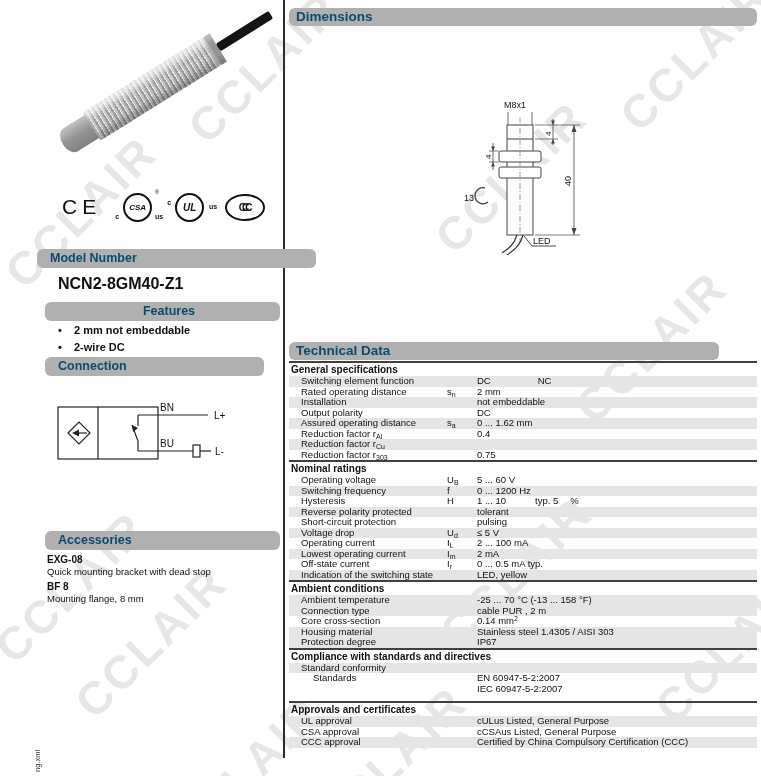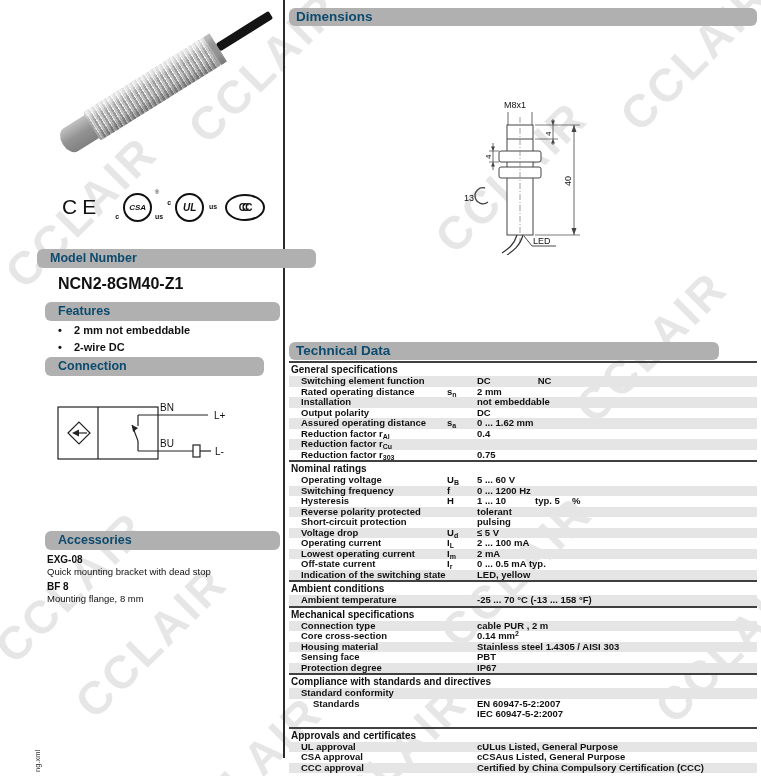--- a/index.html
+++ b/index.html
@@ -49,21 +49,21 @@
   }
   
   .ttable{font-size:9.5px; line-height:10.5px;}
   .tgroup-title{
     font-weight:bold; font-size:10px; line-height:11px; border-top:2px solid #404040;
     padding:1px 0 1px 2px;
   }
   .tgroup-title.gap{margin-top:7px;}
   .trow{
     display:grid; grid-template-columns:146px 30px 1fr; min-height:10.5px;
-    padding-left:12px; box-sizing:border-box; align-items:start;font-weight:bold;
+    padding-left:12px; box-sizing:border-box; align-items:start;
   }
   .trow.shade{background:#e5e5e5;}
   .trow .lbl{white-space:nowrap;}
   .trow .lbl.ind2{padding-left:12px;}
   sub{font-size:7px; vertical-align:-2px; line-height:0;}
   sup{font-size:7px; vertical-align:3px; line-height:0;}
   .val2{margin-left:12px;padding-left:17px;}
   .val2.wide{margin-left:30px;}
   .val3{margin-left:12px;}
   
@@ -124,21 +124,21 @@
       <span class="circ" style="font-size:10px;">UL</span>
       <span class="pre" style="bottom:auto;top:8px;">c</span>
       <span class="post" style="bottom:auto;top:12px;right:-12px;">us</span>
     </span>
     <span class="ccc">CCC</span>
   </div>
 
   <div class="absblk bar" style="left:37px;top:249px;width:279px;">Model Number</div>
   <div class="absblk model-value" style="left:45px;top:275px;width:235px;">NCN2-8GM40-Z1</div>
 
-  <div class="absblk bar" style="left:45px;top:302px;width:235px;">Features</div>
+  <div class="absblk bar" style="left:45px;top:302px;width:235px;text-align:center;">Features</div>
   <div class="absblk" style="left:45px;top:324px;width:235px;">
       <div class="feat-item">
         <span class="dot">•</span>
         <span>2 mm not embeddable</span>
       </div>
       <div class="feat-item">
         <span class="dot">•</span>
         <span>2-wire DC</span>
       </div>
     </div>
@@ -315,40 +315,34 @@
         <span class="lbl">Indication of the switching state</span>
         <span class="sym"></span>
         <span class="val"><span>LED, yellow</span></span>
       </div>
       <div class="tgroup-title">Ambient conditions</div>
       <div class="trow shade">
         <span class="lbl">Ambient temperature</span>
         <span class="sym"></span>
         <span class="val"><span>-25 ... 70 °C (-13 ... 158 °F)</span></span>
       </div>
-      <div class="tgroup-title">Mechanical specifications</div>
       <div class="trow shade">
         <span class="lbl">Connection type</span>
         <span class="sym"></span>
         <span class="val"><span>cable PUR , 2 m</span></span>
       </div>
       <div class="trow">
         <span class="lbl">Core cross-section</span>
         <span class="sym"></span>
         <span class="val"><span>0.14 mm</span><sup>2</sup></span>
       </div>
       <div class="trow shade">
         <span class="lbl">Housing material</span>
         <span class="sym"></span>
         <span class="val"><span>Stainless steel 1.4305 / AISI 303</span></span>
-      </div>
-      <div class="trow">
-        <span class="lbl">Sensing face</span>
-        <span class="sym"></span>
-        <span class="val"><span>PBT</span></span>
       </div>
       <div class="trow shade">
         <span class="lbl">Protection degree</span>
         <span class="sym"></span>
         <span class="val"><span>IP67</span></span>
       </div>
       <div class="tgroup-title">Compliance with standards and directives</div>
       <div class="trow shade">
         <span class="lbl">Standard conformity</span>
         <span class="sym"></span>

